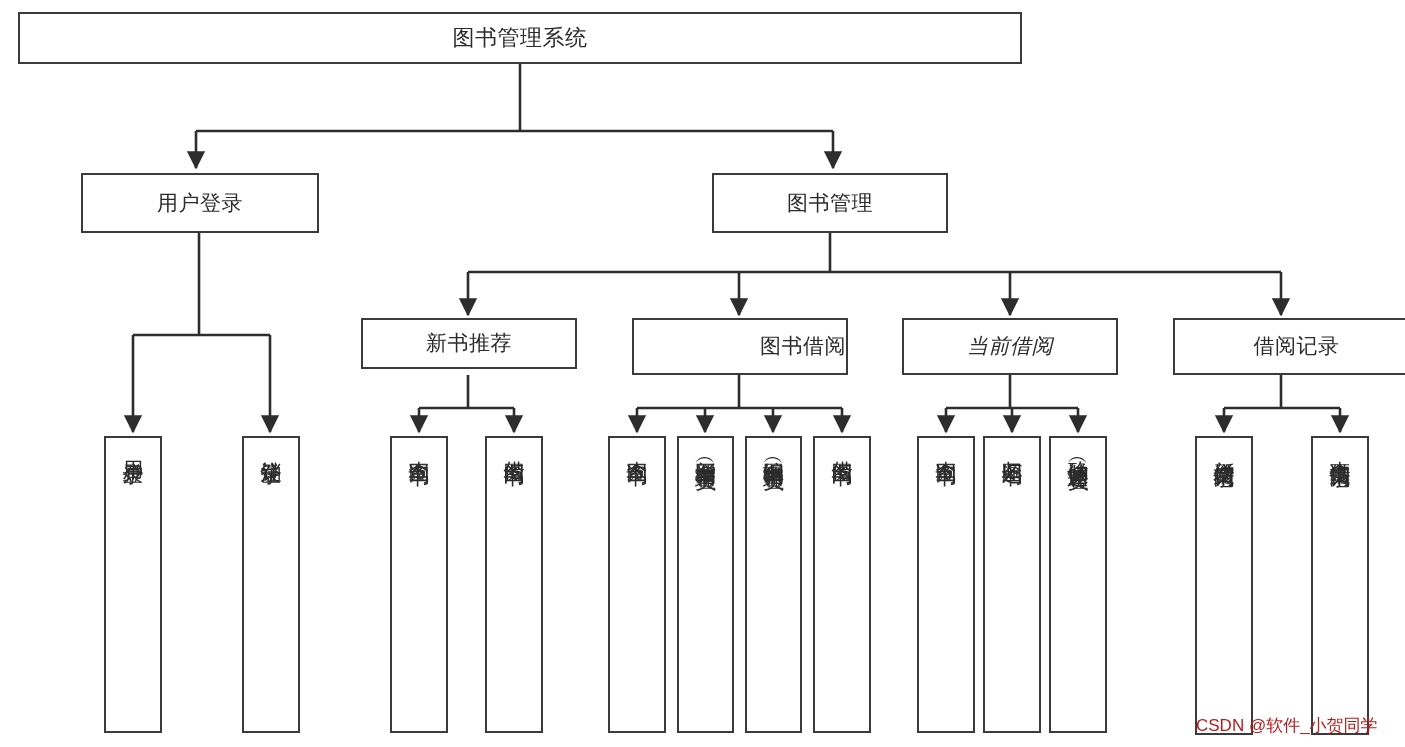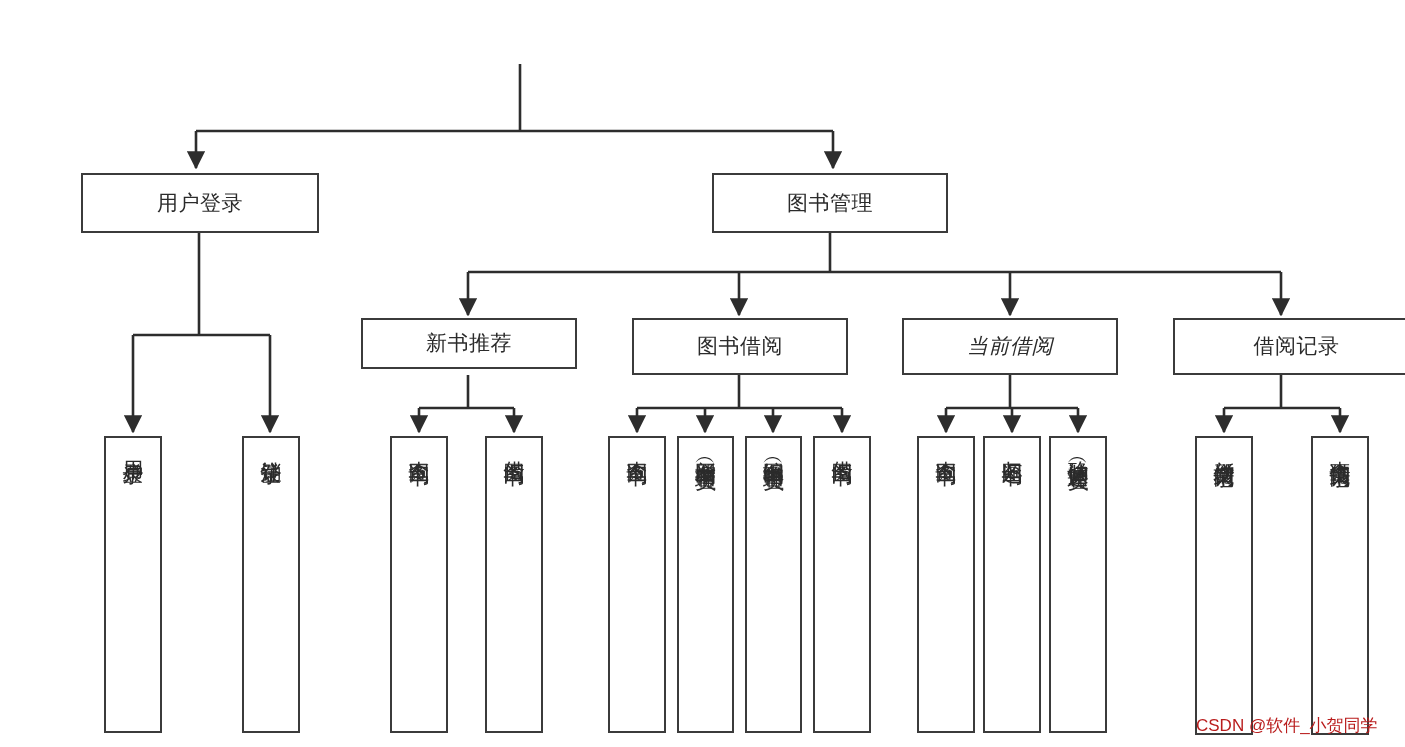--- a/index.html
+++ b/index.html
@@ -118,32 +118,35 @@
       <path d="M 1012 408 L 1012 432" marker-end="url(#arrow)"></path>
       <path d="M 1078 408 L 1078 432" marker-end="url(#arrow)"></path>
 
       <path d="M 1281 375 L 1281 408"></path>
       <path d="M 1224 408 L 1340 408"></path>
       <path d="M 1224 408 L 1224 432" marker-end="url(#arrow)"></path>
       <path d="M 1340 408 L 1340 432" marker-end="url(#arrow)"></path>
     </g>
   </svg>
 
+  <div class="node horizontal root" style="left:18px; top:12px; width:1004px; height:52px;">
+    <span class="node-label">图书管理系统</span>
+  </div>
 
   <div class="node horizontal" style="left:81px; top:173px; width:238px; height:60px;">
     <span class="node-label">用户登录</span>
   </div>
   <div class="node horizontal" style="left:712px; top:173px; width:236px; height:60px;">
     <span class="node-label">图书管理</span>
   </div>
 
   <div class="node horizontal" style="left:361px; top:318px; width:216px; height:51px;">
     <span class="node-label">新书推荐</span>
   </div>
-  <div class="node horizontal" style="left:632px; top:318px; width:216px; height:57px;">
+  <div class="node horizontal" style="left:632px; top:318px; width:216px; height:57px;justify-content:flex-end;">
     <span class="node-label">图书借阅</span>
   </div>
   <div class="node horizontal" style="left:902px; top:318px; width:216px; height:57px;font-style:italic;">
     <span class="node-label">当前借阅</span>
   </div>
   <div class="node horizontal" style="left:1173px; top:318px; width:247px; height:57px;">
     <span class="node-label">借阅记录</span>
   </div>
 
   <div class="node vertical" style="left:104px; top:436px; width:58px; height:297px;">

